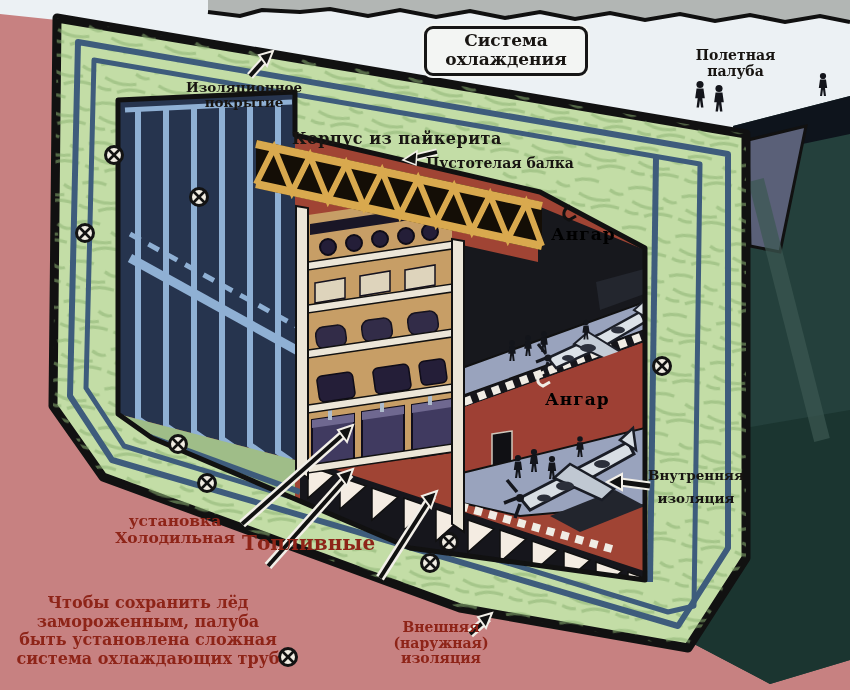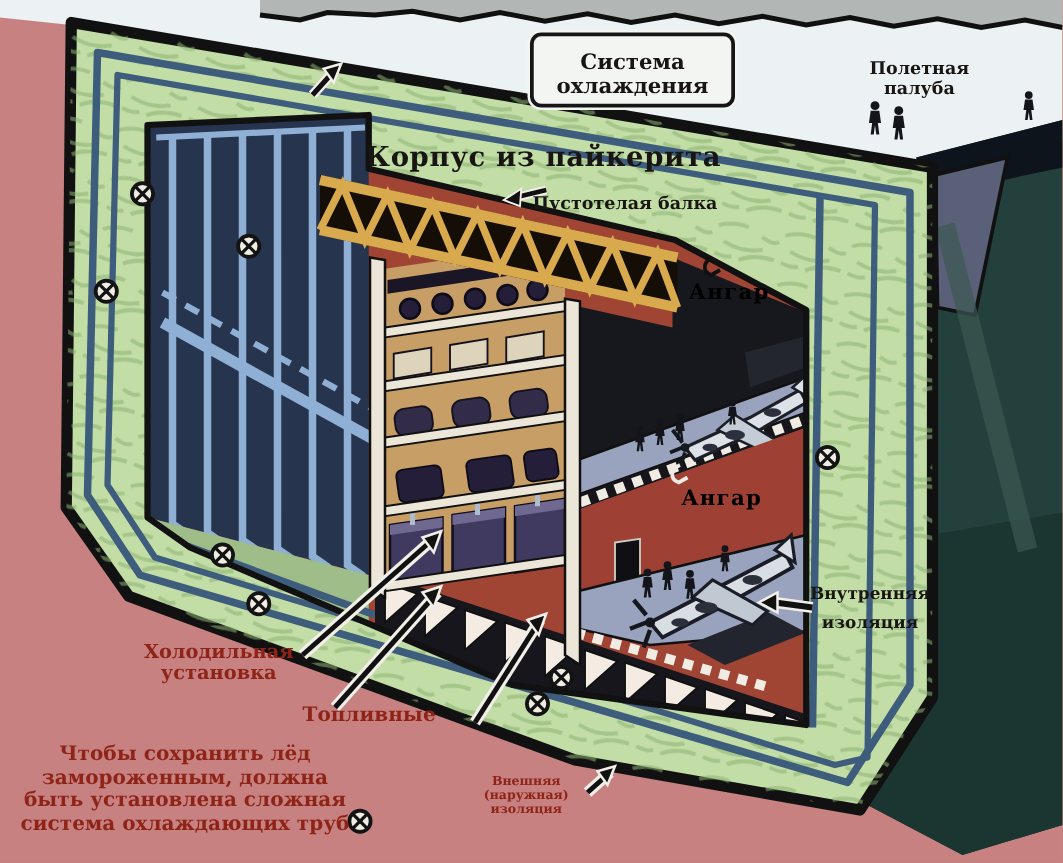--- a/index.html
+++ b/index.html
@@ -7,21 +7,21 @@
          font-family:"DejaVu Serif", serif;}
   .stage svg{position:absolute;left:0;top:0;}
   .lbl{position:absolute;font-weight:bold;line-height:1.12;z-index:5;
        white-space:nowrap;}
   .lbl .ln{display:block;}
   .c-black{color:#181512;}
   .c-maroon{color:#8e2418;}
   .c-white{color:#000000;letter-spacing:1px;}
   .center{text-align:center;}
   .boxed{border:3px solid #161616;border-radius:9px;background:#f3f5f3;
-         padding:12px 10px 4px 10px;box-shadow:0 0 0 2px #f3f5f3;}
+         padding:2px 10px 4px 10px;box-shadow:0 0 0 2px #f3f5f3;}
 </style>
 </head>
 <body>
 
 <div class="stage">
 
 <svg width="850" height="690" viewBox="0 0 850 690">
   <defs>
     <pattern id="ptex" width="54" height="40" patternUnits="userSpaceOnUse" patternTransform="rotate(9)">
       <path d="M2,8 q12,-5 24,-2 M8,20 q16,7 32,2 M22,33 q12,-7 28,-4 M38,12 q9,5 14,2 M2,30 q8,3 14,1" stroke="#8cb273" stroke-width="3.2" fill="none" opacity="0.55"></path>
@@ -304,22 +304,26 @@
 <div class="lbl c-black center boxed" style="left:424px;top:26px;width:138px;font-size:17px;">
   <span class="ln">Система</span>
   <span class="ln">охлаждения</span>
 </div>
 
 <div class="lbl c-black center" style="left:678px;top:48px;width:115px;font-size:14px;">
   <span class="ln">Полетная</span>
   <span class="ln">палуба</span>
 </div>
 
-
-<div class="lbl c-black" style="left:292px;top:114px;font-size:22px;letter-spacing:0.5px;">
+<div class="lbl c-black center" style="left:170px;top:80px;width:148px;font-size:13.5px;">
+  <span class="ln">Изоляционное</span>
+  <span class="ln">покрытие</span>
+</div>
+
+<div class="lbl c-black" style="left:292px;top:130px;font-size:16px;letter-spacing:0.5px;">
   <span>Корпус из пайкерита</span>
 </div>
 
 <div class="lbl c-black" style="left:426px;top:156px;font-size:14px;">
   <span>Пустотелая балка</span>
 </div>
 
 <div class="lbl c-white" style="left:551px;top:225px;font-size:17px;">
   <span>Ангар</span>
 </div>
@@ -327,34 +331,34 @@
 <div class="lbl c-white" style="left:545px;top:390px;font-size:17px;">
   <span>Ангар</span>
 </div>
 
 <div class="lbl c-black center" style="left:646px;top:464px;width:100px;font-size:13.5px;line-height:1.7;">
   <span class="ln">Внутренняя</span>
   <span class="ln">изоляция</span>
 </div>
 
 <div class="lbl c-maroon center" style="left:105px;top:512px;width:140px;font-size:15.5px;">
+  <span class="ln">установка</span>
   <span class="ln">Холодильная</span>
-  <span class="ln">установка</span>
-</div>
-
-<div class="lbl c-maroon" style="left:242px;top:563px;font-size:16px;">
+</div>
+
+<div class="lbl c-maroon" style="left:242px;top:532px;font-size:20px;">
   <span class="ln">Топливные</span>
 </div>
 
-<div class="lbl c-maroon center" style="left:356px;top:620px;width:130px;font-size:10px;text-align:center;">
+<div class="lbl c-maroon center" style="left:376px;top:620px;width:130px;font-size:14px;text-align:center;">
   <span class="ln">Внешняя</span>
   <span class="ln">(наружная)</span>
   <span class="ln">изоляция</span>
 </div>
 
 <div class="lbl c-maroon center" style="left:8px;top:594px;width:280px;font-size:16px;line-height:1.17;">
   <span class="ln">Чтобы сохранить лёд</span>
-  <span class="ln">замороженным, должна</span>
+  <span class="ln">замороженным, палуба</span>
   <span class="ln">быть установлена сложная</span>
   <span class="ln">система охлаждающих труб</span>
 </div>
 
 </div>
 
 </body></html>

